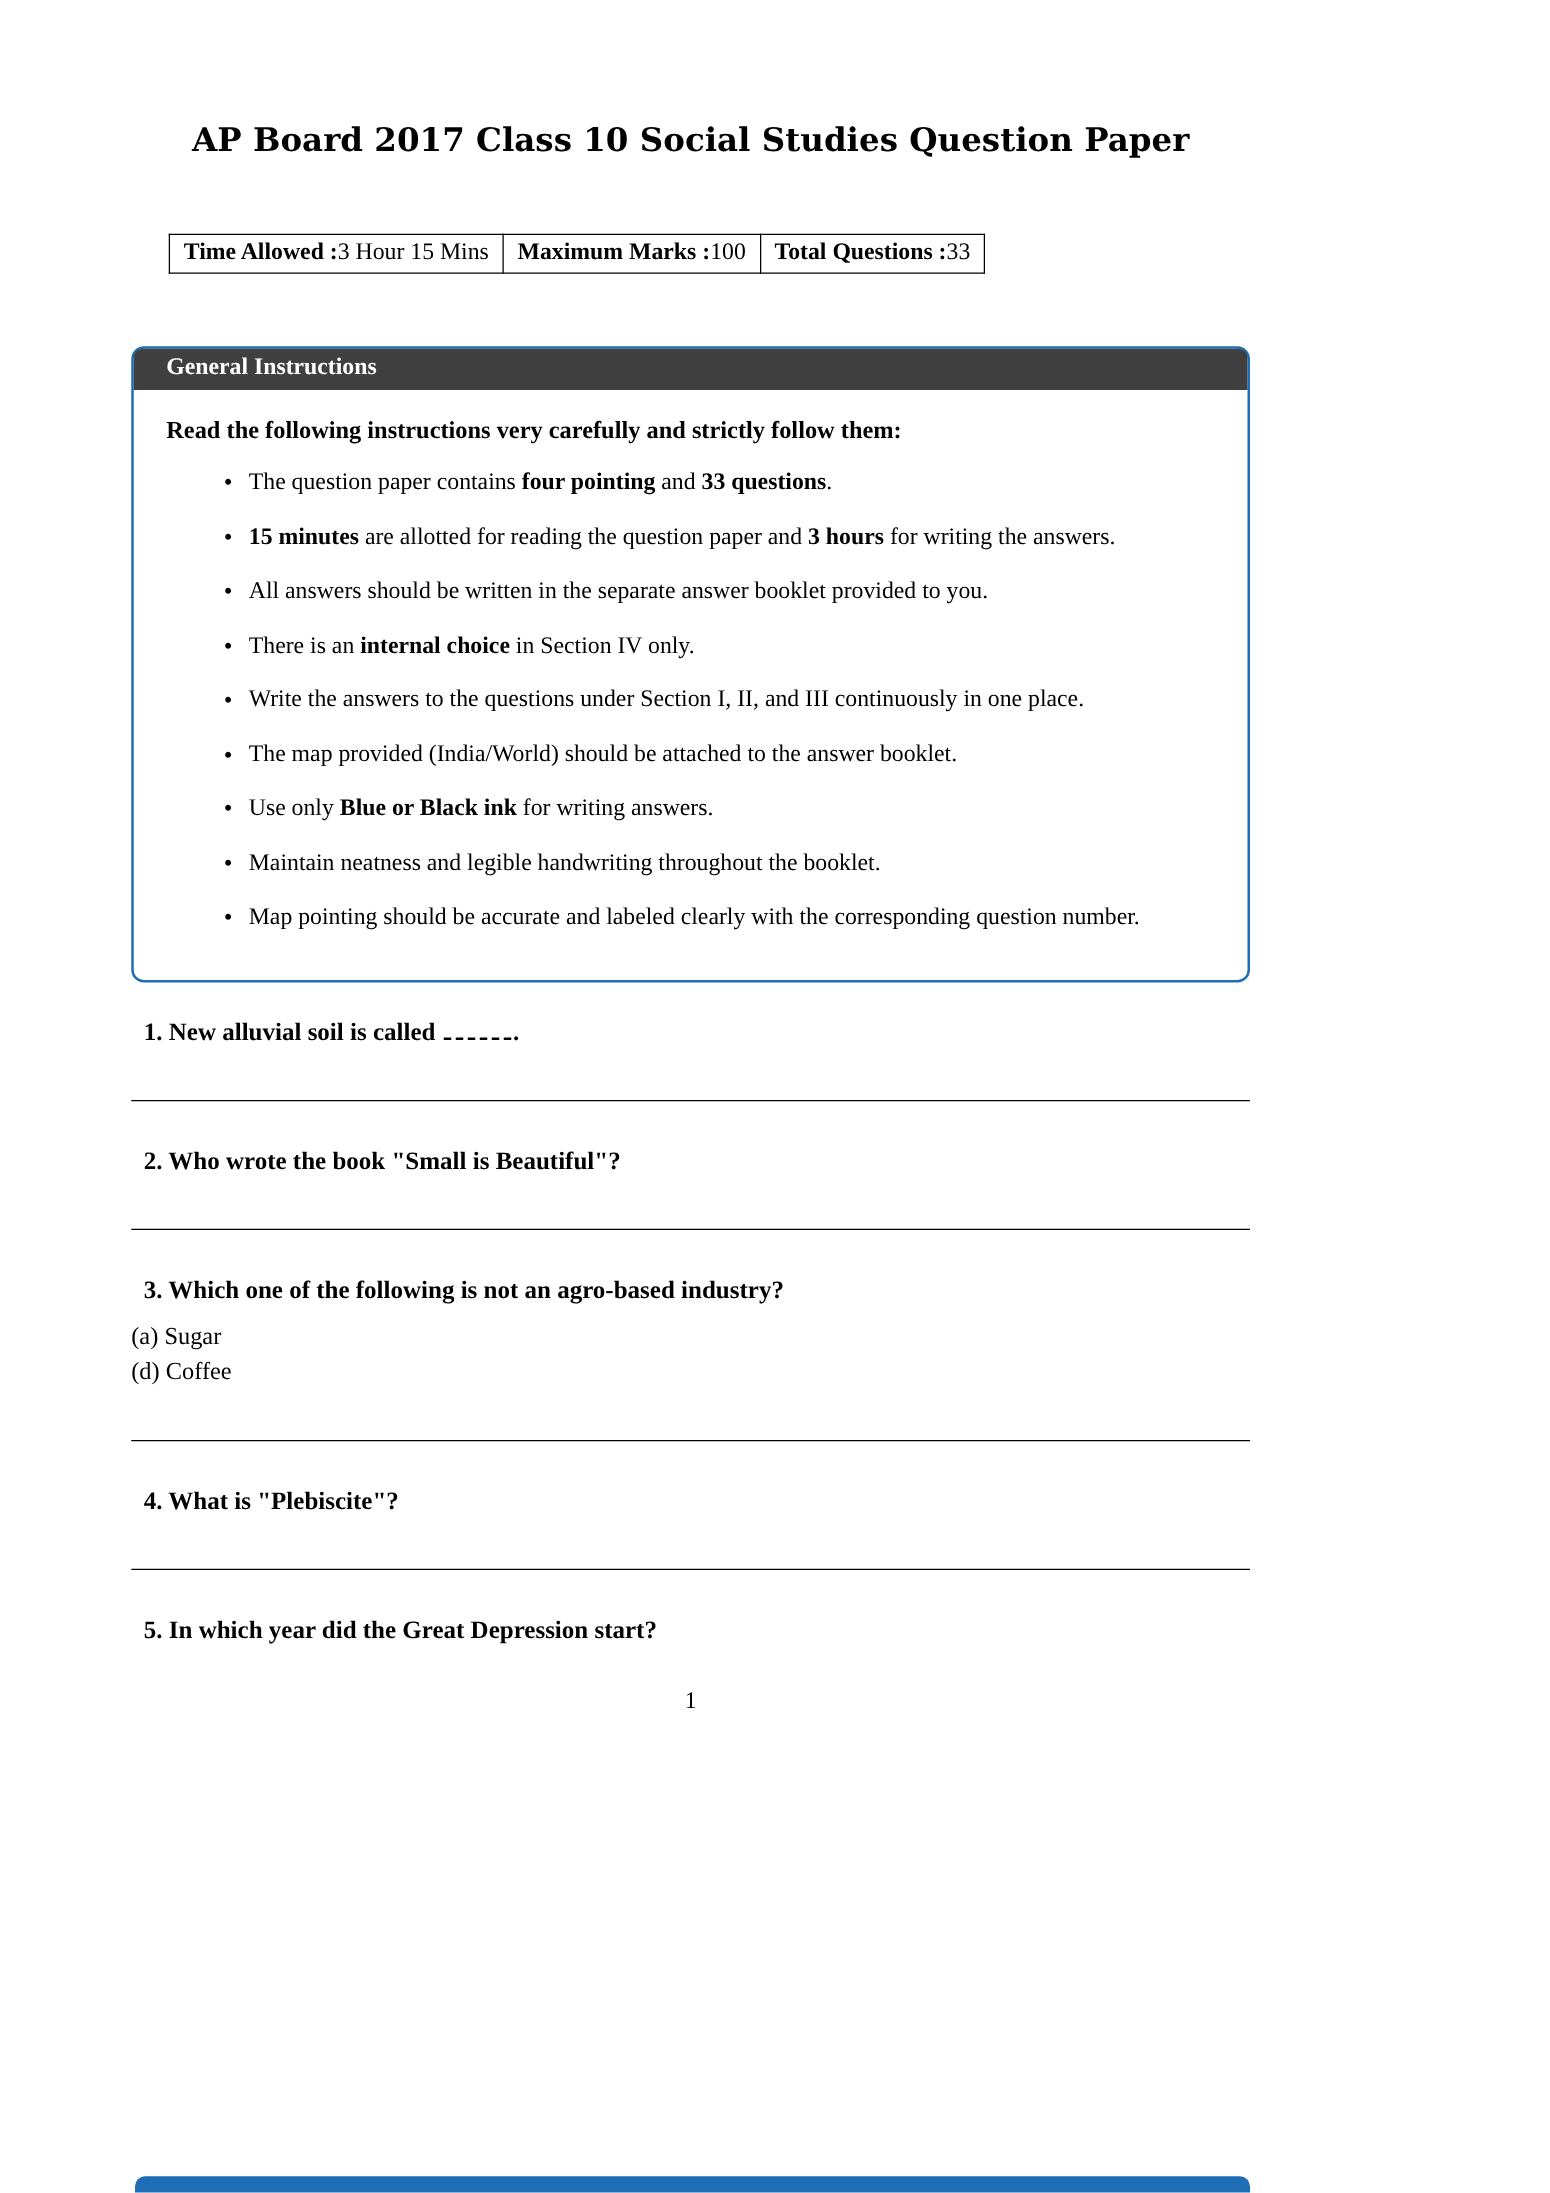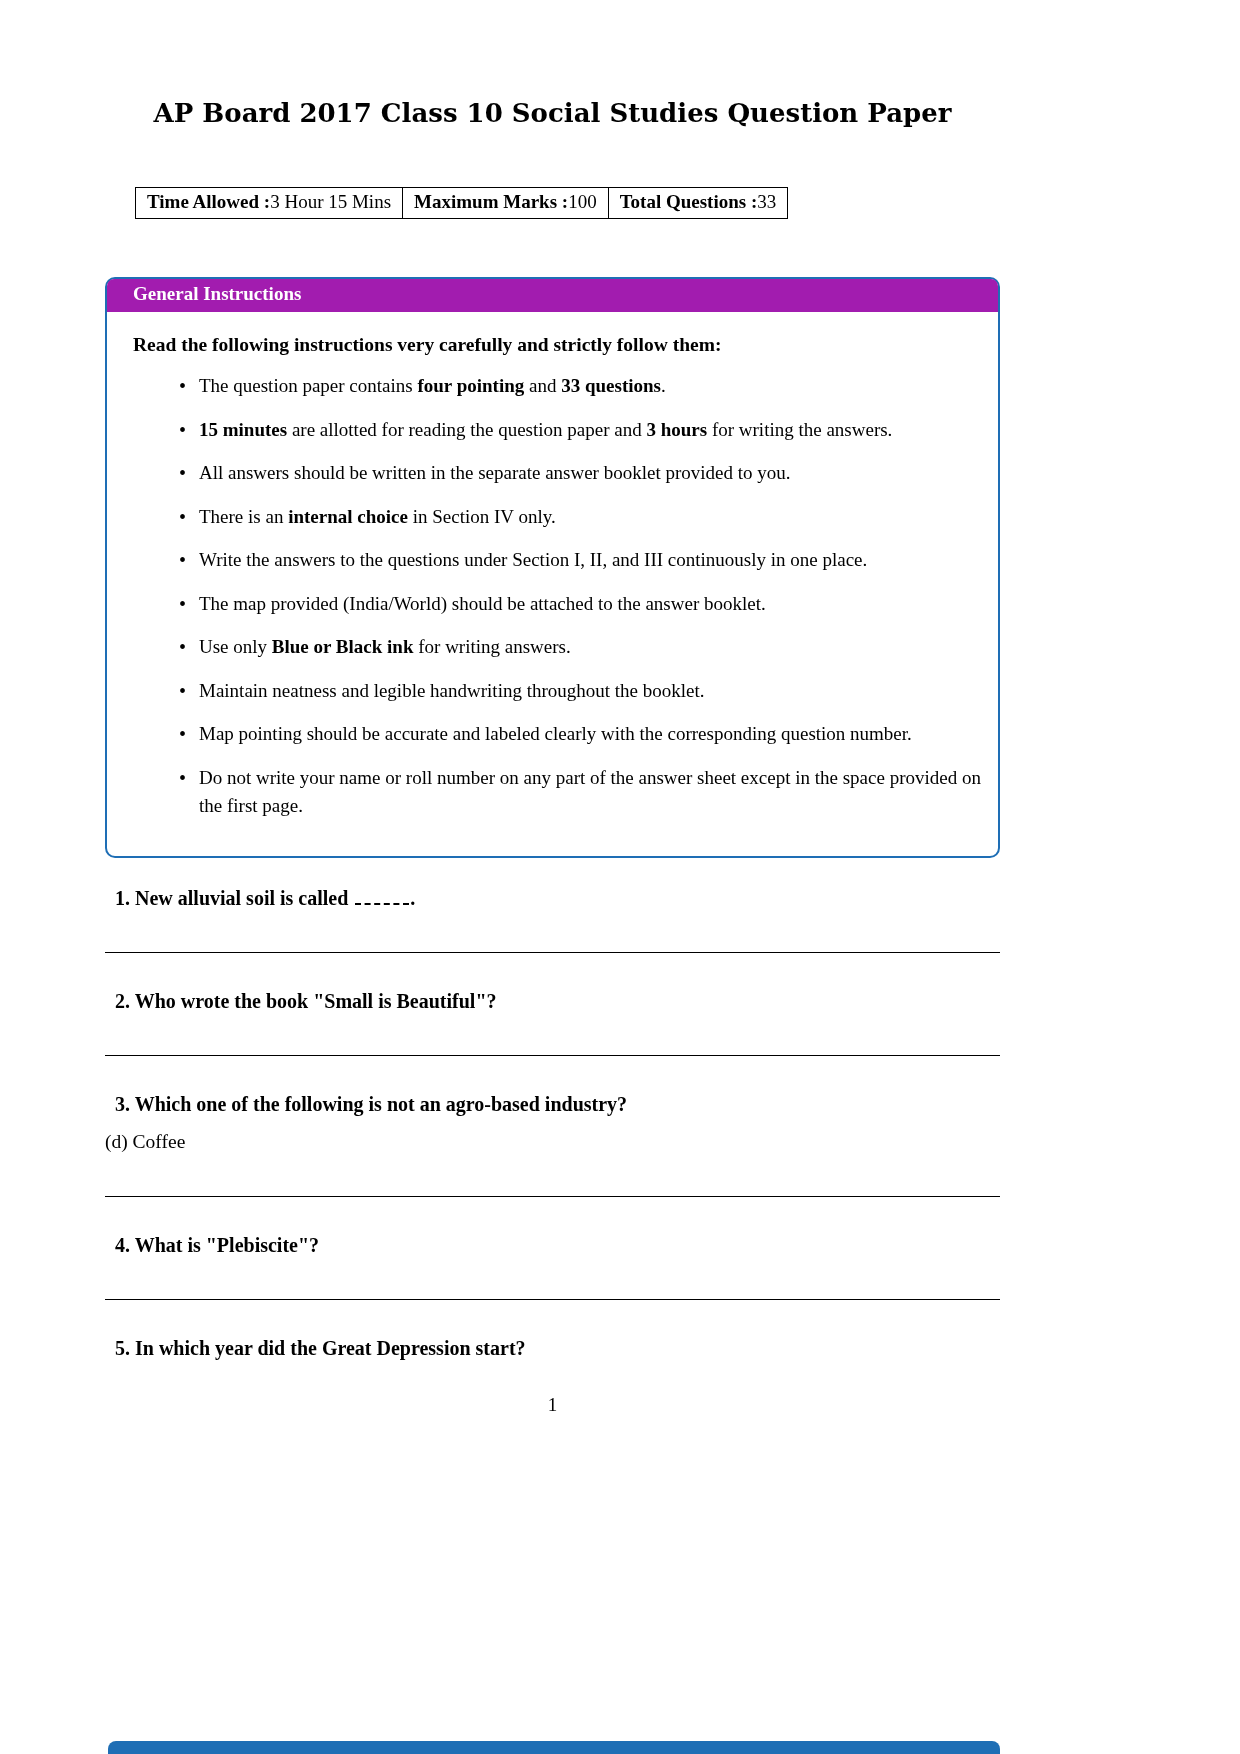--- a/index.html
+++ b/index.html
@@ -17,21 +17,21 @@
     border-collapse:collapse;margin:58px 16px 0 30px;font-size:19px;
   }
   table.meta td{
     border:1.5px solid #000;padding:3px 11px 5px 11px;white-space:nowrap;
   }
   .lbl{font-weight:bold;}
   .gi-box{
     margin-top:58px;border:2px solid #1e6eb5;border-radius:10px;background:#ffffff;
   }
   .gi-header{
-    background:#a21caf;color:#fff;font-weight:bold;font-size:19px;
+    background:#404040;color:#fff;font-weight:bold;font-size:19px;
     padding:4px 0 7px 26px;border-radius:7px 7px 0 0;
   }
   .gi-body{padding:12px 14px 20px 26px;font-size:19px;}
   .gi-intro{font-weight:bold;font-size:19.5px;margin:10px 0 16px 0;}
   ul.gi-list{list-style:none;margin:0 0 0 44px;padding:0;}
   ul.gi-list li{
     position:relative;padding-left:22px;margin-bottom:15px;line-height:1.5;font-size:19px;
   }
   ul.gi-list li::before{content:"\2022";position:absolute;left:2px;top:-1px;font-size:20px;}
   .questions{margin-top:26px;}
@@ -74,37 +74,37 @@
       <ul class="gi-list">
           <li><span>The question paper contains </span><b>four pointing</b><span> and </span><b>33 questions</b><span>.</span></li>
           <li><b>15 minutes</b><span> are allotted for reading the question paper and </span><b>3 hours</b><span> for writing the answers.</span></li>
           <li><span>All answers should be written in the separate answer booklet provided to you.</span></li>
           <li><span>There is an </span><b>internal choice</b><span> in Section IV only.</span></li>
           <li><span>Write the answers to the questions under Section I, II, and III continuously in one place.</span></li>
           <li><span>The map provided (India/World) should be attached to the answer booklet.</span></li>
           <li><span>Use only </span><b>Blue or Black ink</b><span> for writing answers.</span></li>
           <li><span>Maintain neatness and legible handwriting throughout the booklet.</span></li>
           <li><span>Map pointing should be accurate and labeled clearly with the corresponding question number.</span></li>
-          <li><span>Do not write your name or roll number on any part of the answer sheet except in the space provided on the first page.</span></li>
         </ul>
     </div>
   </div>
 
   <div class="questions">
       <div class="question">
         <p class="qtext"><span>1. New alluvial soil is called</span><span class="blank"></span><span>.</span></p>
       </div>
       <hr class="qrule">
       <div class="question">
         <p class="qtext"><span>2. Who wrote the book "Small is Beautiful"?</span></p>
       </div>
       <hr class="qrule">
       <div class="question">
         <p class="qtext"><span>3. Which one of the following is not an agro-based industry?</span></p>
         <div class="qoptions">
+          <div class="qoption">(a) Sugar</div>
           <div class="qoption">(d) Coffee</div>
         </div>
       </div>
       <hr class="qrule">
       <div class="question">
         <p class="qtext"><span>4. What is "Plebiscite"?</span></p>
       </div>
       <hr class="qrule">
       <div class="question">
         <p class="qtext"><span>5. In which year did the Great Depression start?</span></p>

